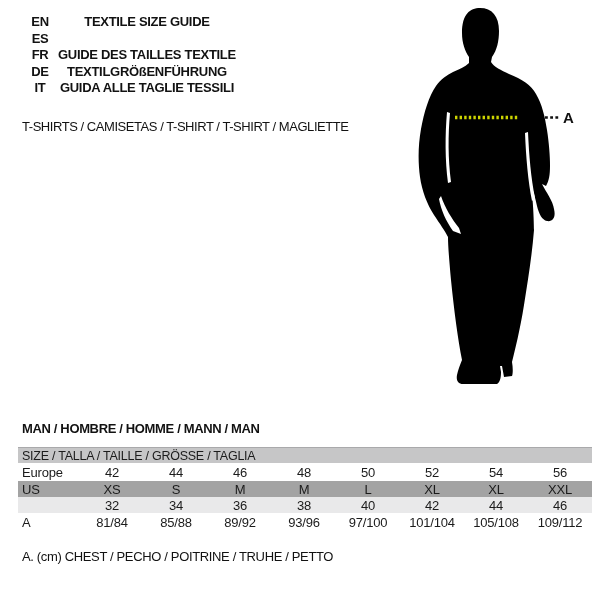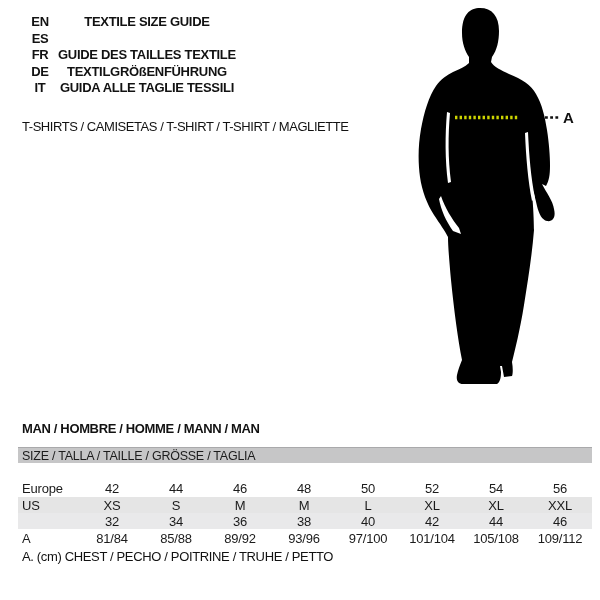--- a/index.html
+++ b/index.html
@@ -20,22 +20,22 @@
   .man-line{position:absolute;left:22px;top:421px;font-size:13px;font-weight:bold;
     letter-spacing:-0.35px;white-space:nowrap;}
   
   .size-table{position:absolute;left:18px;top:447px;width:574px;font-size:13px;color:#1b1b1b;}
   .t-header{height:16px;background:#c6c6c7;border-top:1px solid #a9a9ab;
     display:flex;align-items:center;padding-left:4px;font-size:12.5px;
     letter-spacing:-0.25px;color:#1c1c1c;box-sizing:border-box;white-space:nowrap;}
   .t-row{display:grid;grid-template-columns:62px repeat(8,1fr);align-items:center;}
   .t-row .lbl{padding-left:4px;text-align:left;letter-spacing:-0.2px;}
   .t-row .val{text-align:center;letter-spacing:-0.2px;}
-  .row-europe{height:18px;margin-top:16px;}
-  .row-us{height:16px;background:#e5e5e5;}
+  .row-europe{height:18px;}
+  .row-us{height:16px;background:#a3a3a3;}
   .row-blank{height:16px;background:#e9e9ea;}
   .row-a{height:19px;}
   
   .footnote{position:absolute;left:22px;top:549px;font-size:13px;font-weight:normal;
     letter-spacing:-0.35px;white-space:nowrap;}
 </style>
 </head>
 <body>
 
 <div class="lang-block">

